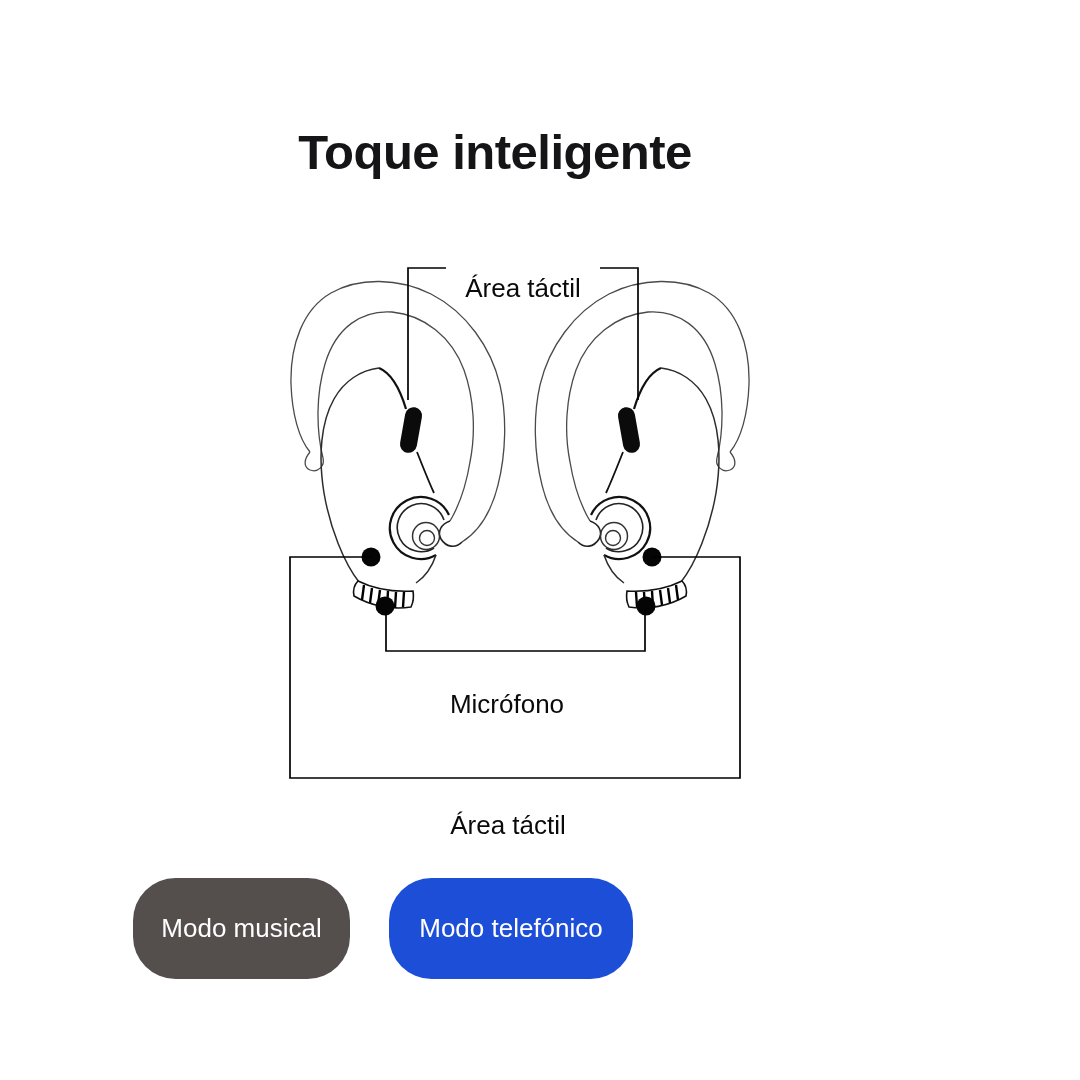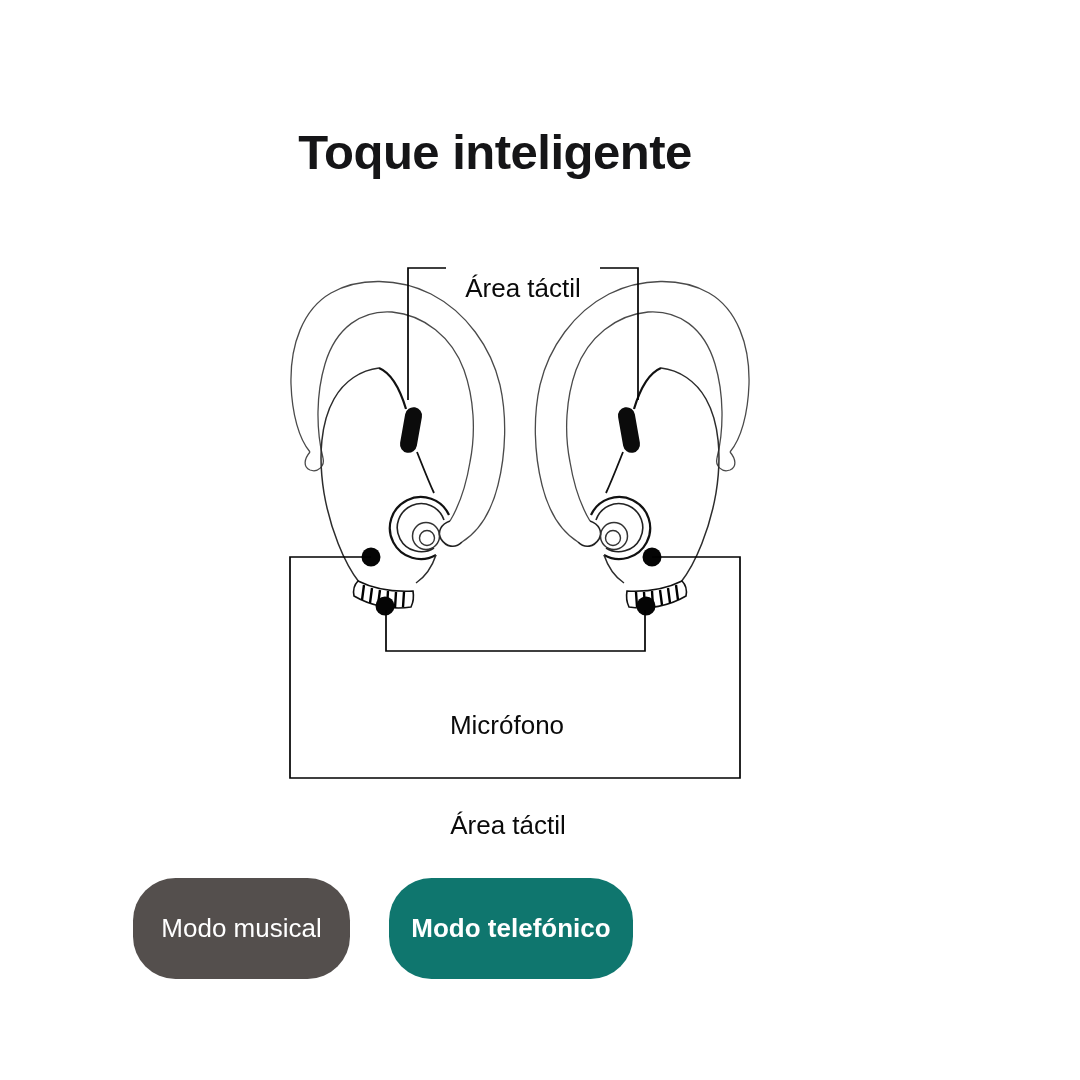--- a/index.html
+++ b/index.html
@@ -11,21 +11,21 @@
     position:absolute;top:124px;left:495px;transform:translateX(-50%);
     margin:0;font-size:49px;font-weight:700;letter-spacing:-0.5px;
     color:#151517;white-space:nowrap;
   }
   .diagram-svg{position:absolute;left:0;top:0;}
   .label{
     position:absolute;transform:translateX(-50%);
     font-size:26px;font-weight:400;color:#0a0a0a;white-space:nowrap;line-height:34px;margin-top:20px;
   }
   .label-top{left:523px;top:251px;}
-  .label-mic{left:507px;top:688px;text-align:right;}
+  .label-mic{left:507px;top:667px;text-align:right;}
   .label-bottom{left:508px;top:788px;}
   .pill{
     position:absolute;top:878px;height:101px;border-radius:42.5px;
     background:#544f4d;color:#ffffff;font-size:26px;font-weight:400;
     display:flex;align-items:center;justify-content:center;white-space:nowrap;
   }
   .pill-1{left:133px;width:217px;}
   .pill-2{left:389px;width:244px;}
   .pill-3{left:674px;width:249px;}
 </style>
@@ -87,15 +87,15 @@
       <path d="M 371,557 L 290,557 L 290,778 L 740,778 L 740,557 L 652,557"></path>
       <path d="M 386,610 L 386,651 L 645,651 L 645,610"></path>
     </g>
   </svg>
 
   <div class="label label-top">Área táctil</div>
   <div class="label label-mic">Micrófono</div>
   <div class="label label-bottom">Área táctil</div>
 
   <div class="pill pill-1" style="background: rgb(84, 79, 77); color: rgb(255, 255, 255);">Modo musical</div>
-  <div class="pill pill-2" style="background: #0f766e; color: rgb(255, 255, 255); font-weight: bold;">Modo telefónico</div>
+  <div class="pill pill-2" style="background: #1d4ed8; color: rgb(255, 255, 255);">Modo telefónico</div>
 
 </div>
 
 </body></html>

